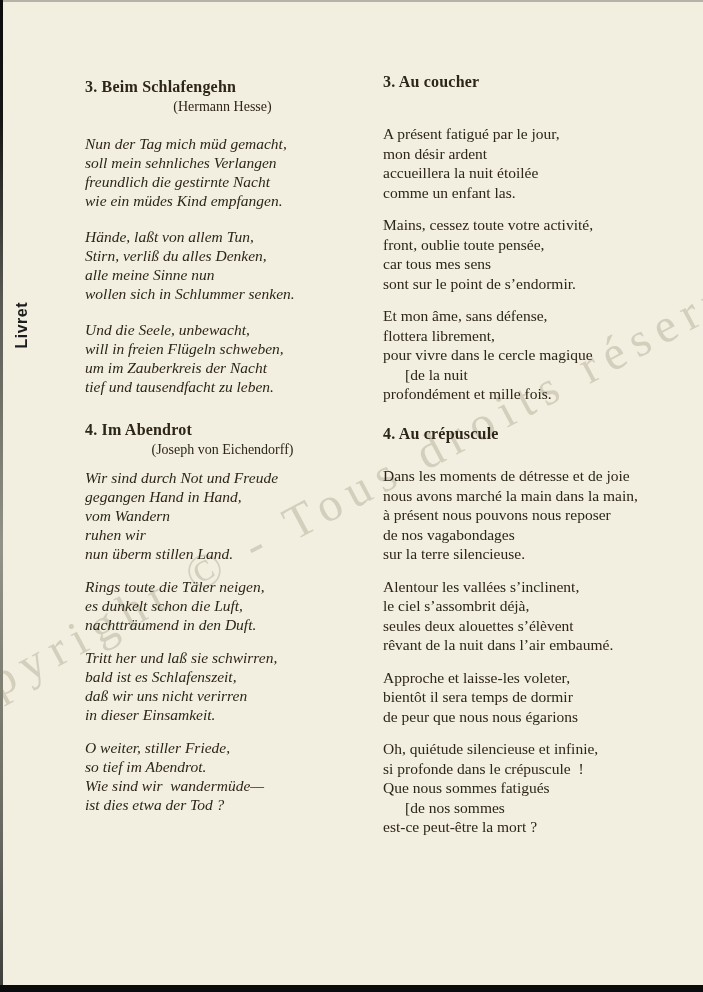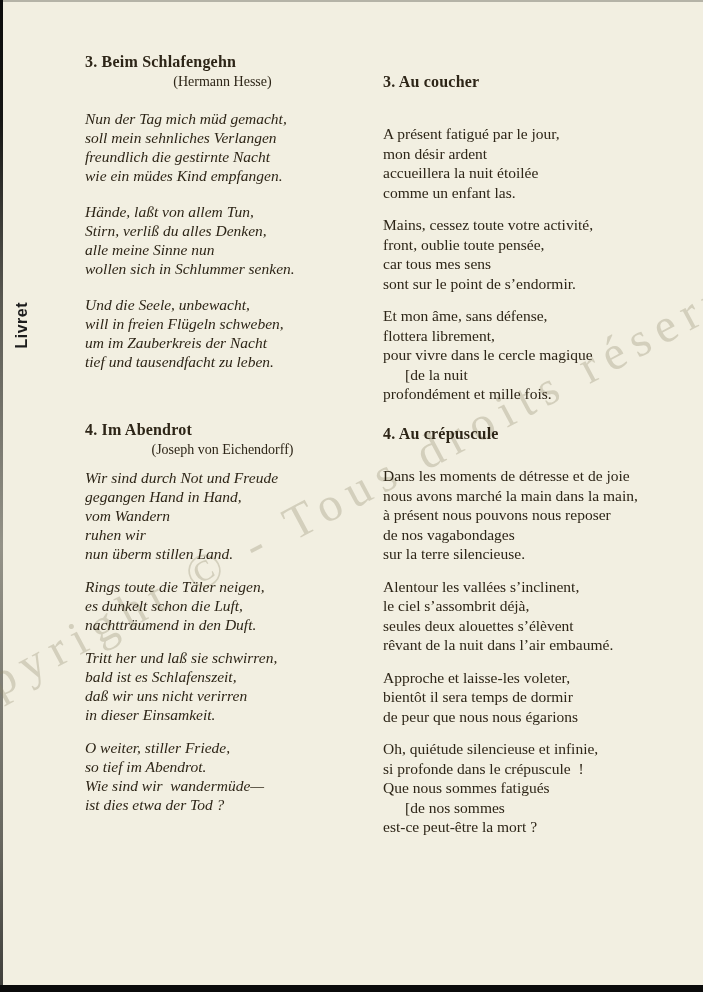--- a/index.html
+++ b/index.html
@@ -27,21 +27,21 @@
     position:absolute;left:13px;top:302px;
     writing-mode:vertical-rl;transform:rotate(180deg);
     font-family:"Liberation Sans",sans-serif;
     font-size:16px;font-weight:600;letter-spacing:.5px;color:#1d1d1d;
   }
   
   .col{position:absolute;top:0;bottom:0;}
   .col-german{left:85px;width:275px;}
   .col-french{left:383px;width:305px;text-decoration:underline;}
   .section{position:absolute;left:0;width:100%;}
-  .col-german .section:nth-of-type(1){top:52px;}
+  .col-german .section:nth-of-type(1){top:77px;}
   .col-german .section:nth-of-type(2){top:420px;}
   .col-french .section:nth-of-type(1){top:72px;}
   .col-french .section:nth-of-type(2){top:424px;}
 
   .title{font-weight:700;font-size:16px;line-height:20px;letter-spacing:.2px;}
   .author{font-size:14px;line-height:18px;margin-top:1px;text-align:center;}
   .col-german .section:nth-of-type(1) .author{margin-bottom:18px;}
   .col-german .section:nth-of-type(2) .author{margin-bottom:9px;}
   .col-french .section:nth-of-type(1) .title{margin-bottom:32px;}
   .col-french .section:nth-of-type(2) .title{margin-bottom:22px;}

